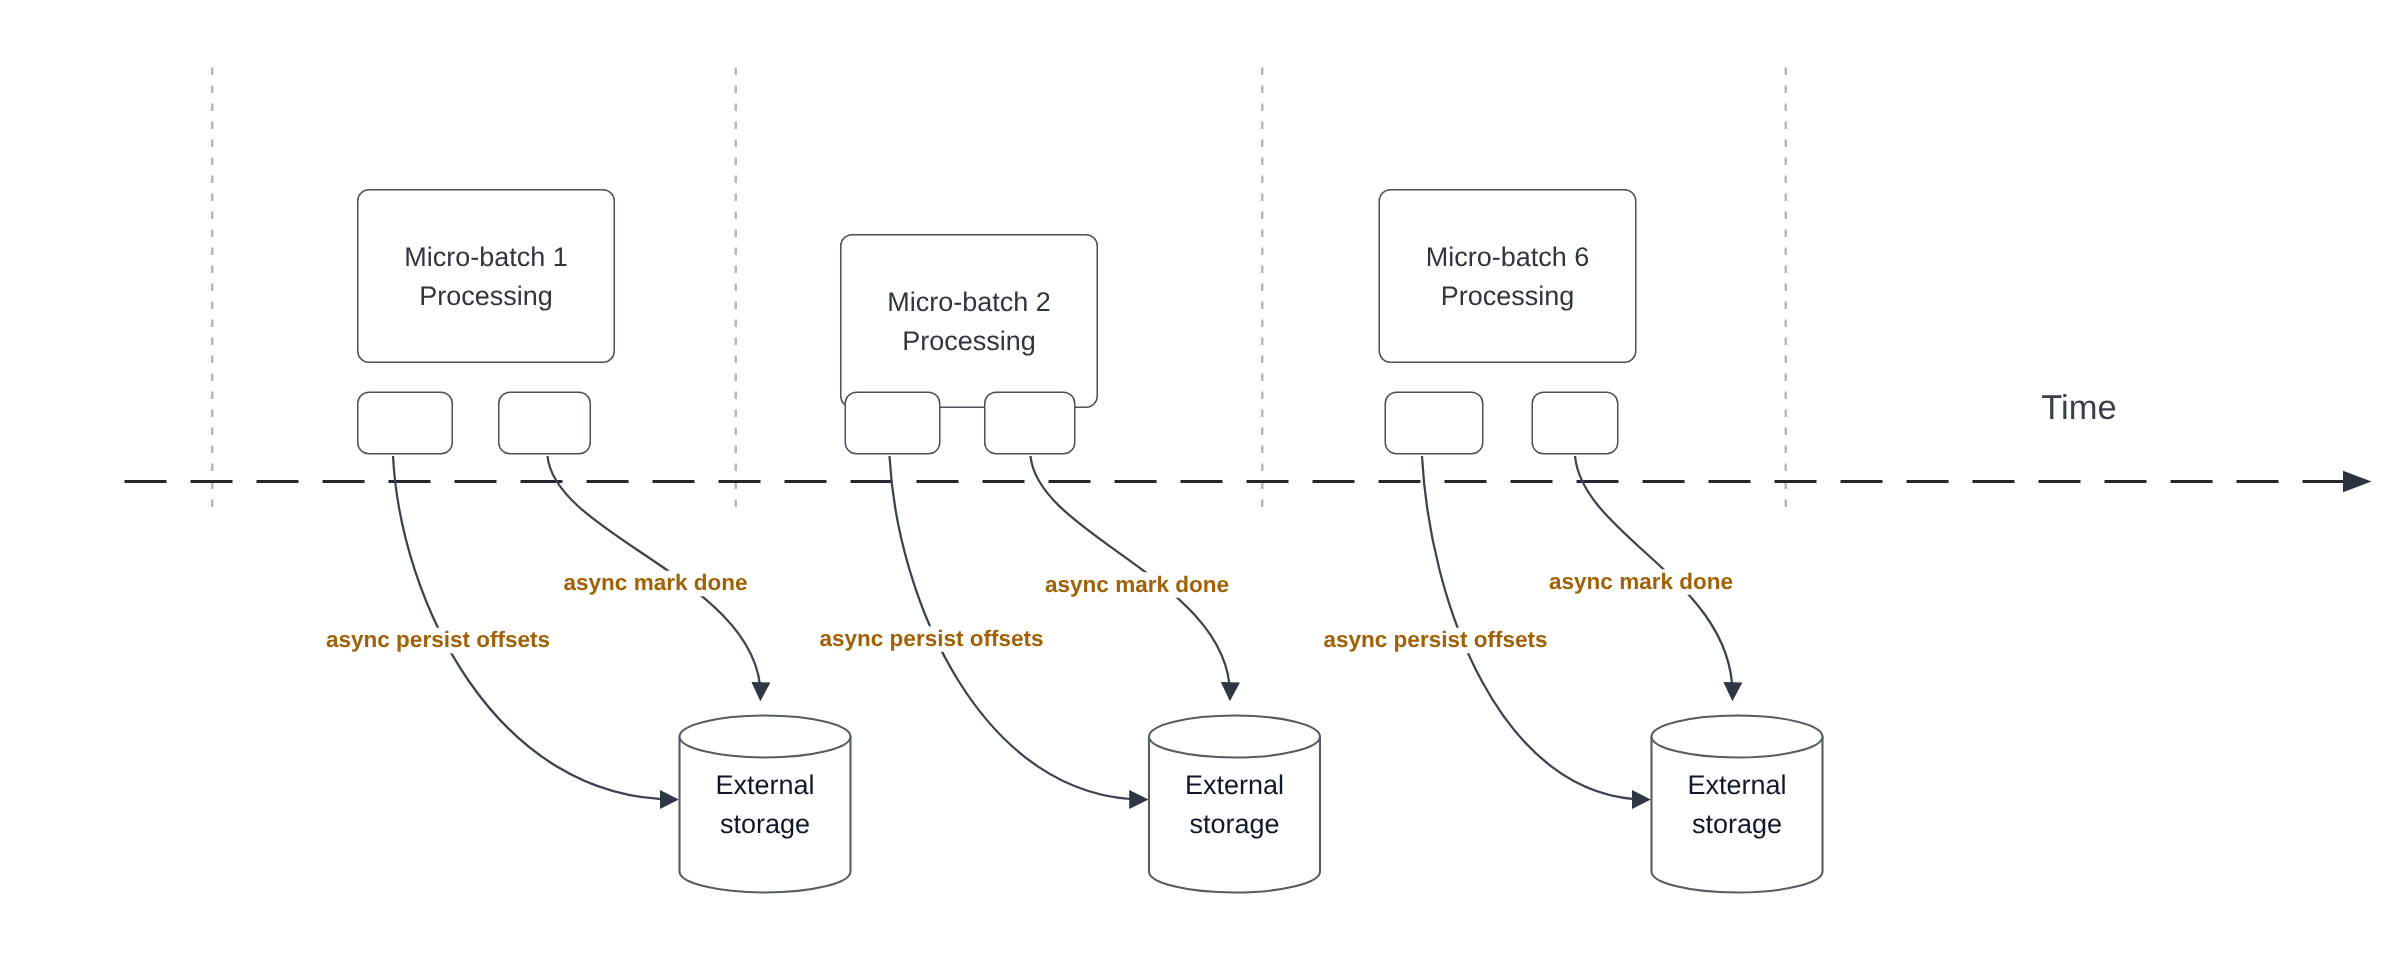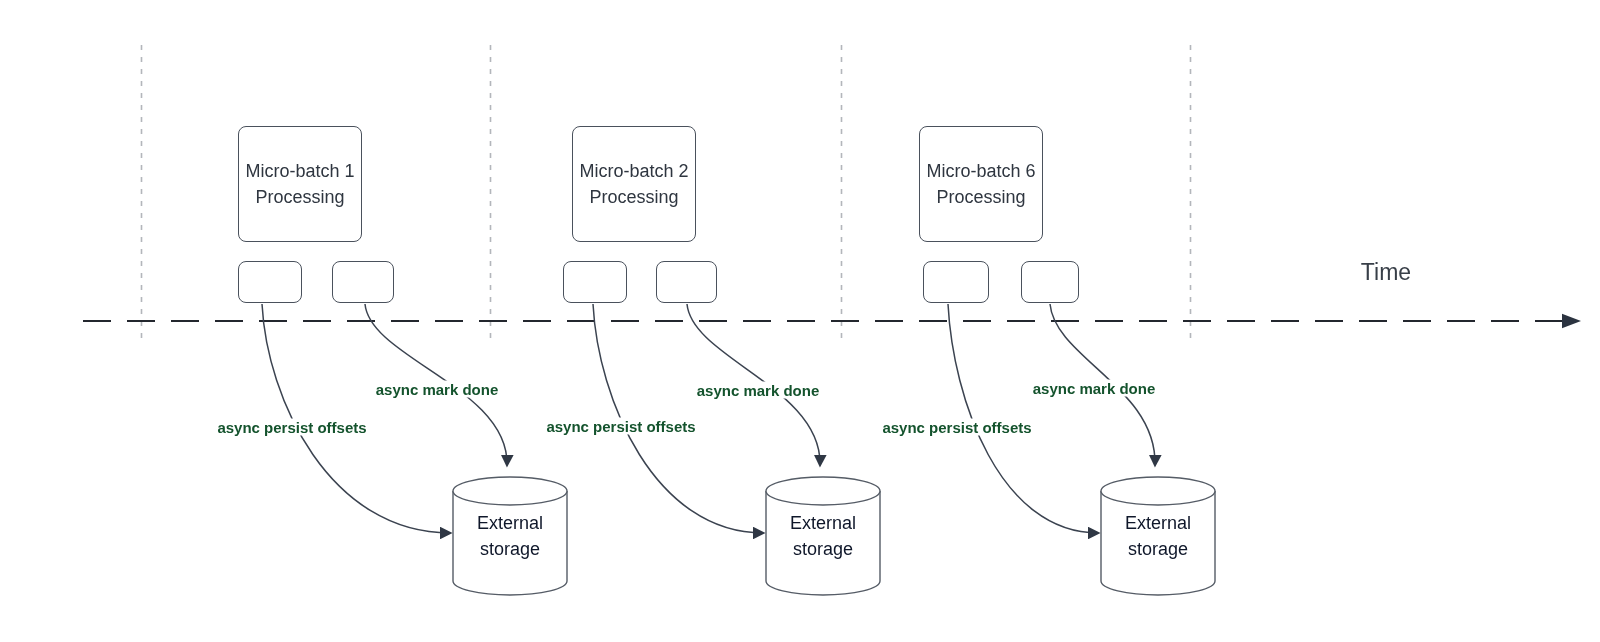--- a/index.html
+++ b/index.html
@@ -18,34 +18,34 @@
     box-sizing: border-box;
     border: 1px solid #4a515c;
     border-radius: 8px;
     background: #ffffff;
     display: flex;
     align-items: center;
     justify-content: center;
     text-align: center;
   }
   .big-box {
-    width: 124px; height: 116px; top: 126px;
+    width: 172px; height: 116px; top: 126px;
     font-size: 18px; line-height: 26px; color: #2f3640;
     white-space: pre-line;
   }
   .small-box { width: 64px; height: 42px; top: 261px; }
 
   .edge-label {
     position: absolute;
     transform: translate(-50%, -50%);
     background: #ffffff;
     padding: 0 3px;
     font-size: 15px;
     font-weight: 700;
-    color: #14532d;
+    color: #a16207;
     white-space: nowrap;
   }
   .storage-label {
     position: absolute;
     transform: translate(-50%, -50%);
     font-size: 18px;
     line-height: 26px;
     color: #0f172a;
     text-align: center;
     white-space: pre-line;
@@ -105,21 +105,21 @@
     <span>Micro-batch 1
 Processing</span>
   </div>
   <div class="node-box small-box" style="left:238px;"></div>
   <div class="node-box small-box" style="left:332px; width:62px;"></div>
   <div class="edge-label" style="left:292px; top:427px;">async persist offsets</div>
   <div class="edge-label" style="left:437px; top:389px;">async mark done</div>
   <div class="storage-label" style="left:510px; top:536px;">External
 storage</div>
 
-  <div class="node-box big-box" style="left:572px;">
+  <div class="node-box big-box" style="left:560px;margin-top:30px;">
     <span>Micro-batch 2
 Processing</span>
   </div>
   <div class="node-box small-box" style="left:563px;"></div>
   <div class="node-box small-box" style="left:656px; width:61px;"></div>
   <div class="edge-label" style="left:621px; top:426px;">async persist offsets</div>
   <div class="edge-label" style="left:758px; top:390px;">async mark done</div>
   <div class="storage-label" style="left:823px; top:536px;">External
 storage</div>
 

